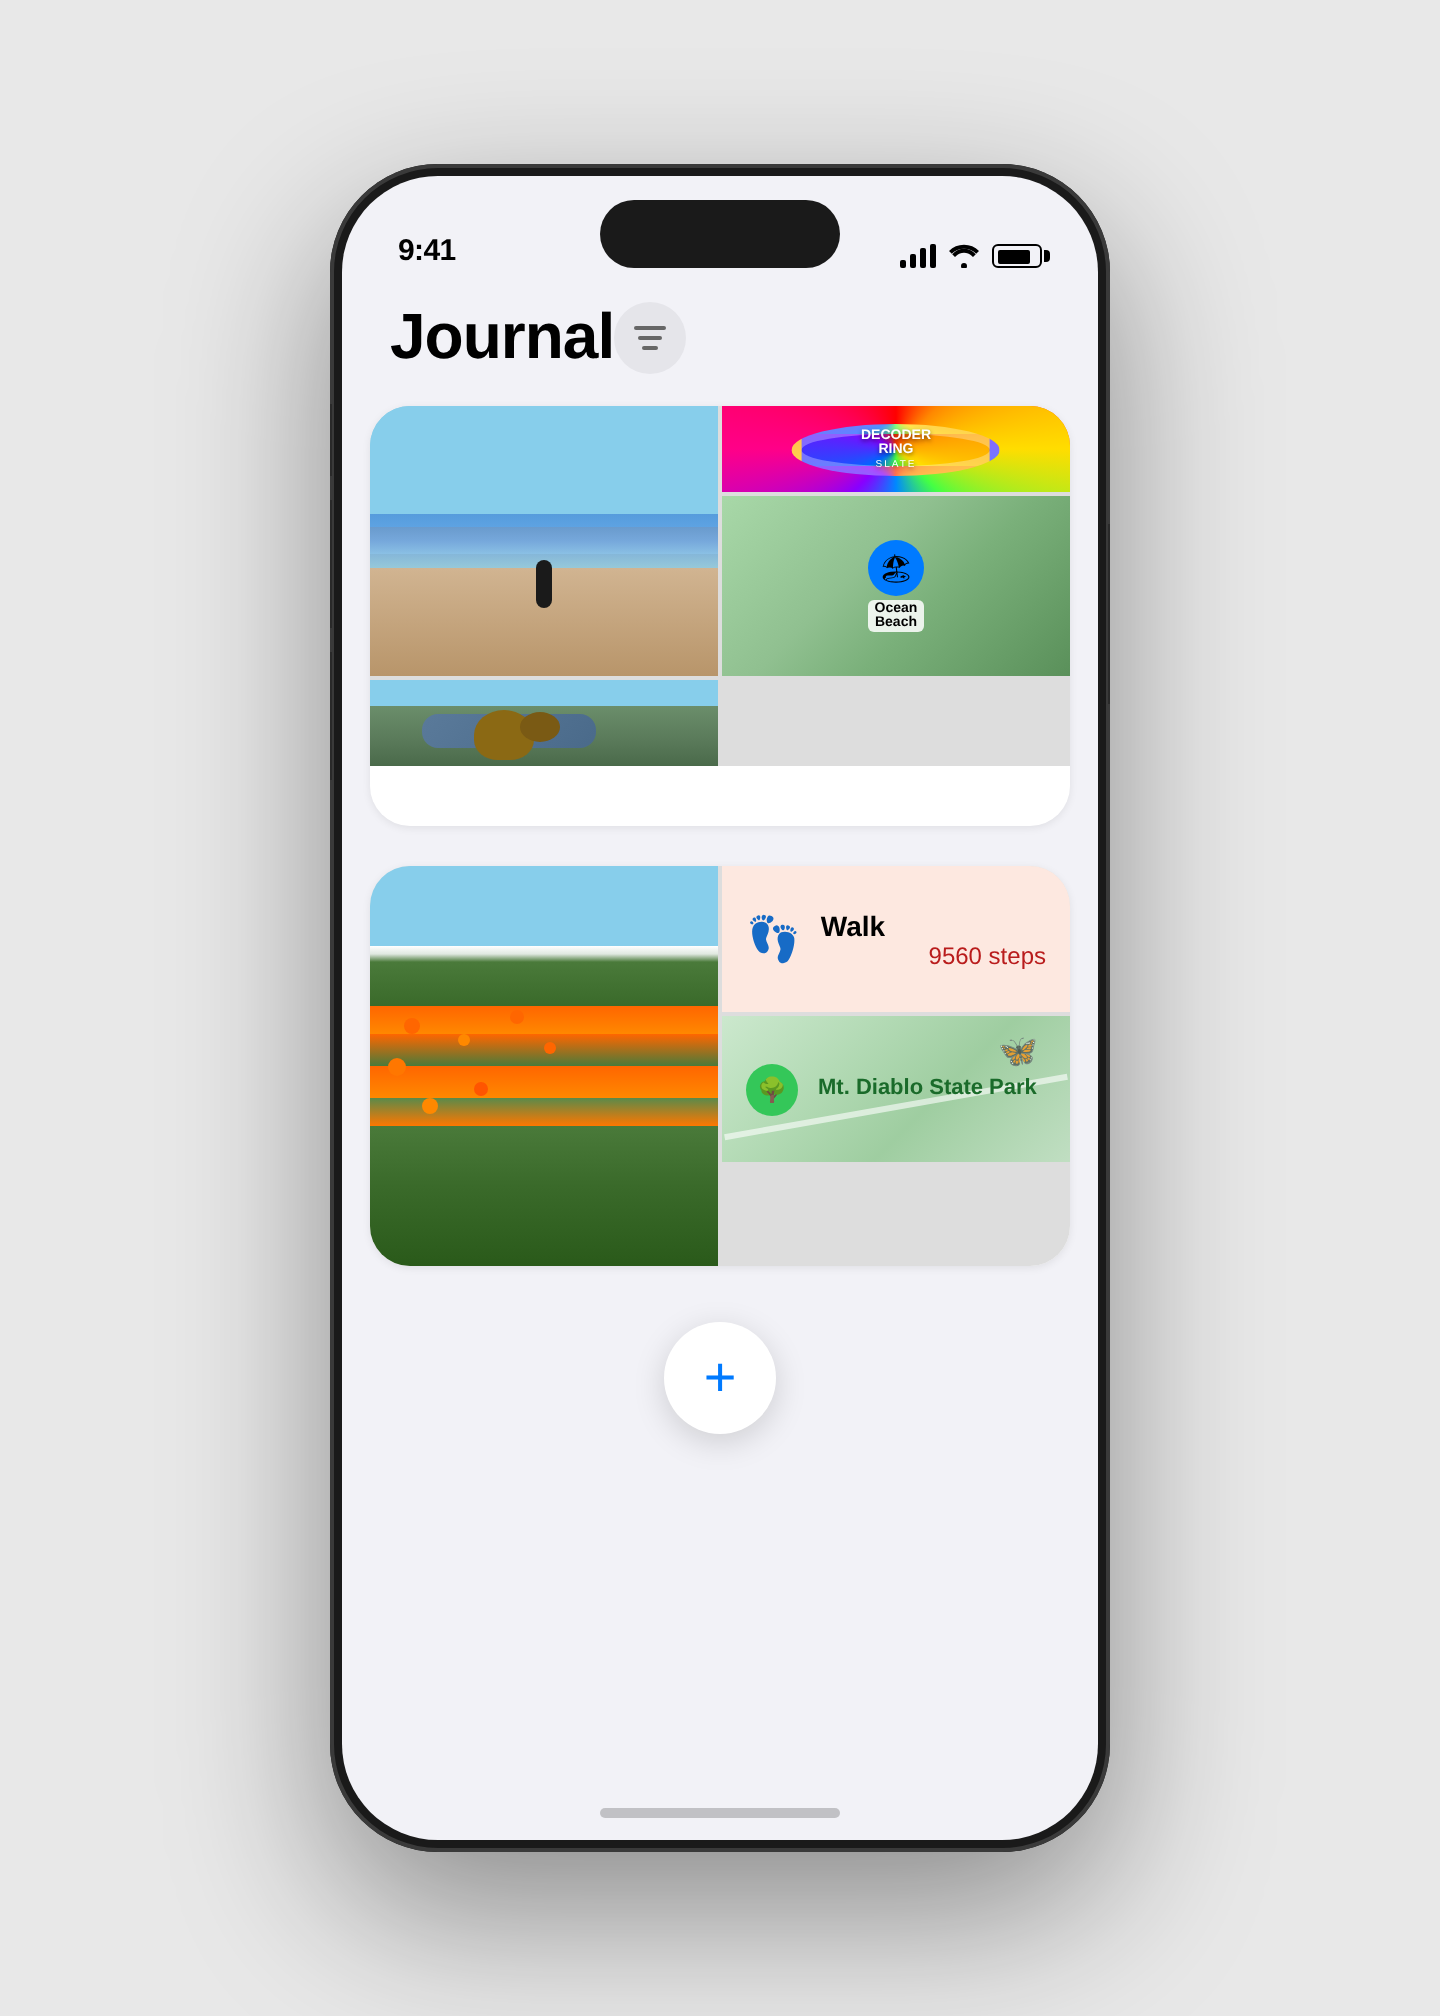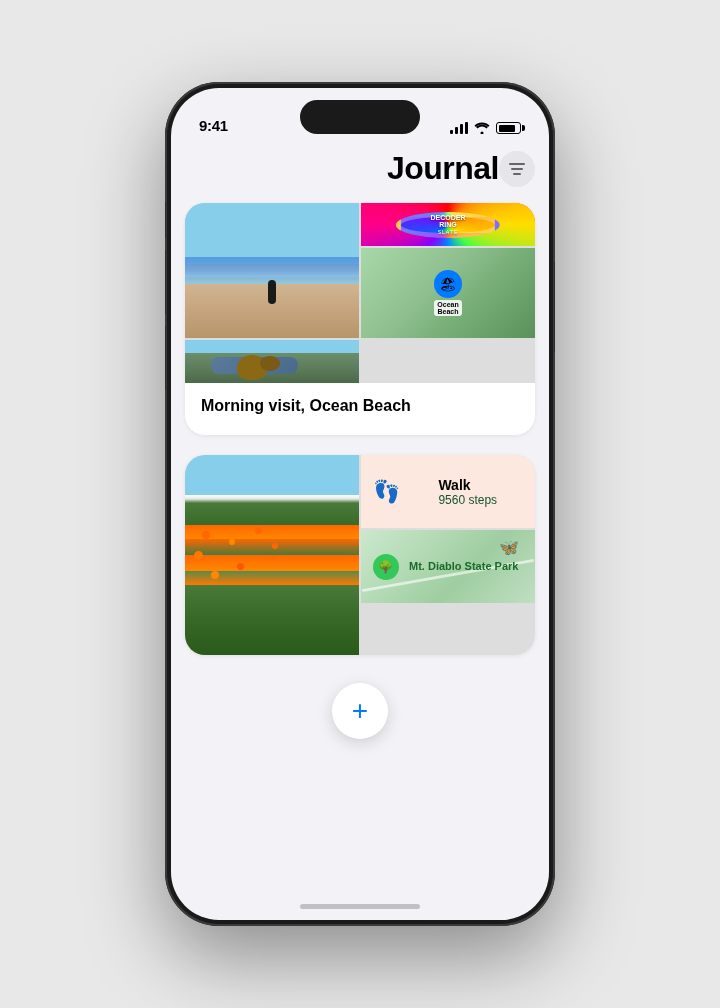--- a/index.html
+++ b/index.html
@@ -123,23 +123,23 @@
       overflow-y: auto;
       overflow-x: hidden;
       scrollbar-width: none;
     }
 
     .scroll-content::-webkit-scrollbar { display: none; }
 
     
     .app-header {
       display: flex;
-      justify-content: flex-end;
-      align-items: center;
-      padding: 8px 14px 16px;
+      justify-content: flex-start;
+      align-items: center;
+      padding: 8px 24px 16px;
     }
 
     .app-title {
       font-size: 32px;
       font-weight: 700;
       color: #000;
       letter-spacing: -0.5px;
     }
 
     .filter-button {
@@ -345,32 +345,32 @@
       top: 35%;
       left: 30%;
       width: 30px;
       height: 25px;
       background: #8b6914;
       border-radius: 50% 50% 40% 40%;
     }
 
     .activity-info {
       flex: 1;
-      margin-left: 28px;
     }
 
     .activity-title {
       font-size: 14px;
       font-weight: 600;
       color: #000;
     }
 
     .activity-subtitle {
       font-size: 12px;
-      color: #14532d;
+      color: #b91c1c;
+      text-align: right;
     }
 
     
     .entry2-grid {
       display: grid;
       grid-template-columns: 1fr 1fr;
       gap: 2px;
       background: #ddd;
       height: 200px;
     }
@@ -642,21 +642,20 @@
           <div class="photo-bottom-right-bottom">
             <div class="dog-photo">
               <div style="position:absolute;bottom:20%;left:15%;width:50%;height:40%;background:linear-gradient(135deg,#5a7a9a,#4a6a8a);border-radius:8px;"></div>
               <div class="dog-head"></div>
               <div style="position:absolute;top:38%;left:43%;width:20px;height:15px;background:#7a5a14;border-radius:50%;"></div>
             </div>
           </div>
         </div>
 
         <div class="entry-text-area">
-          <div class="entry-title">Morning visit, Ocean Beach</div>
         </div>
       </div>
 
 
       <div class="entry-card">
 
         <div class="entry2-grid">
 
           <div class="entry2-photo-left">
             <div class="poppy-scene">

